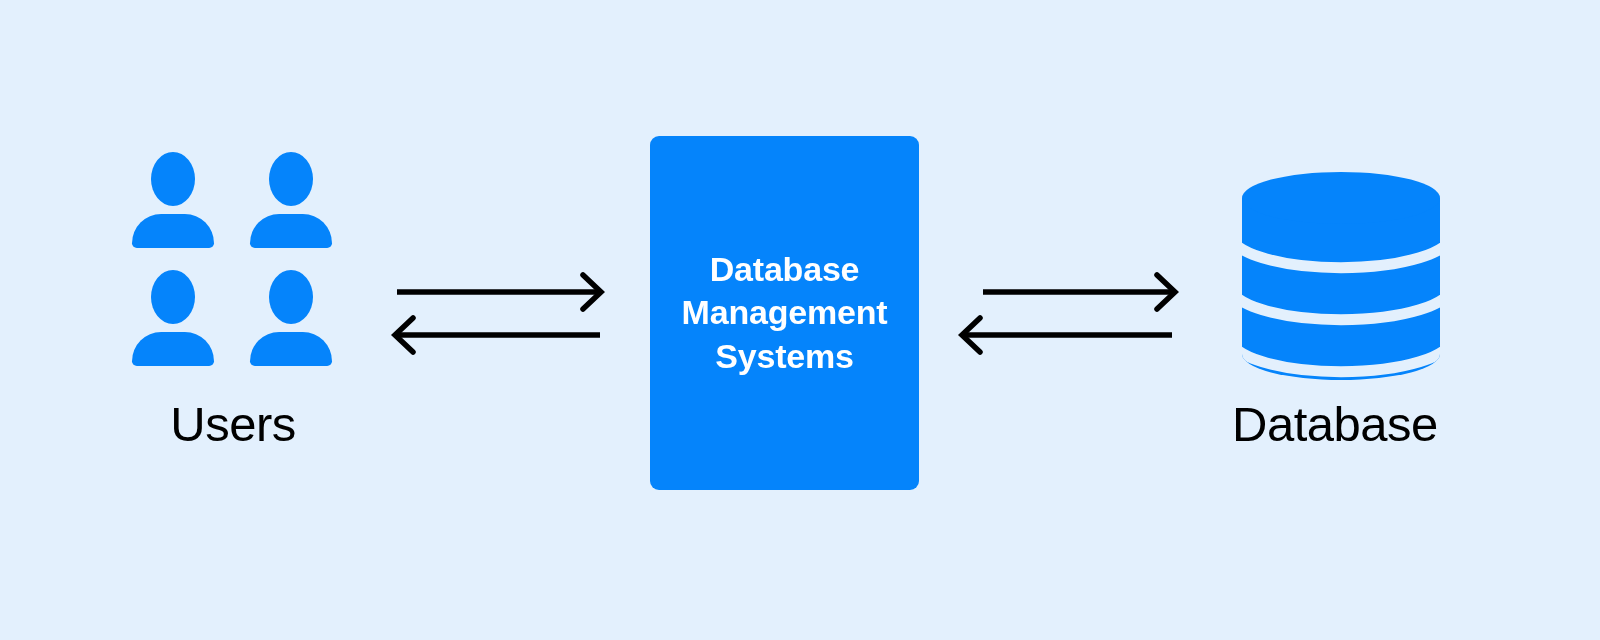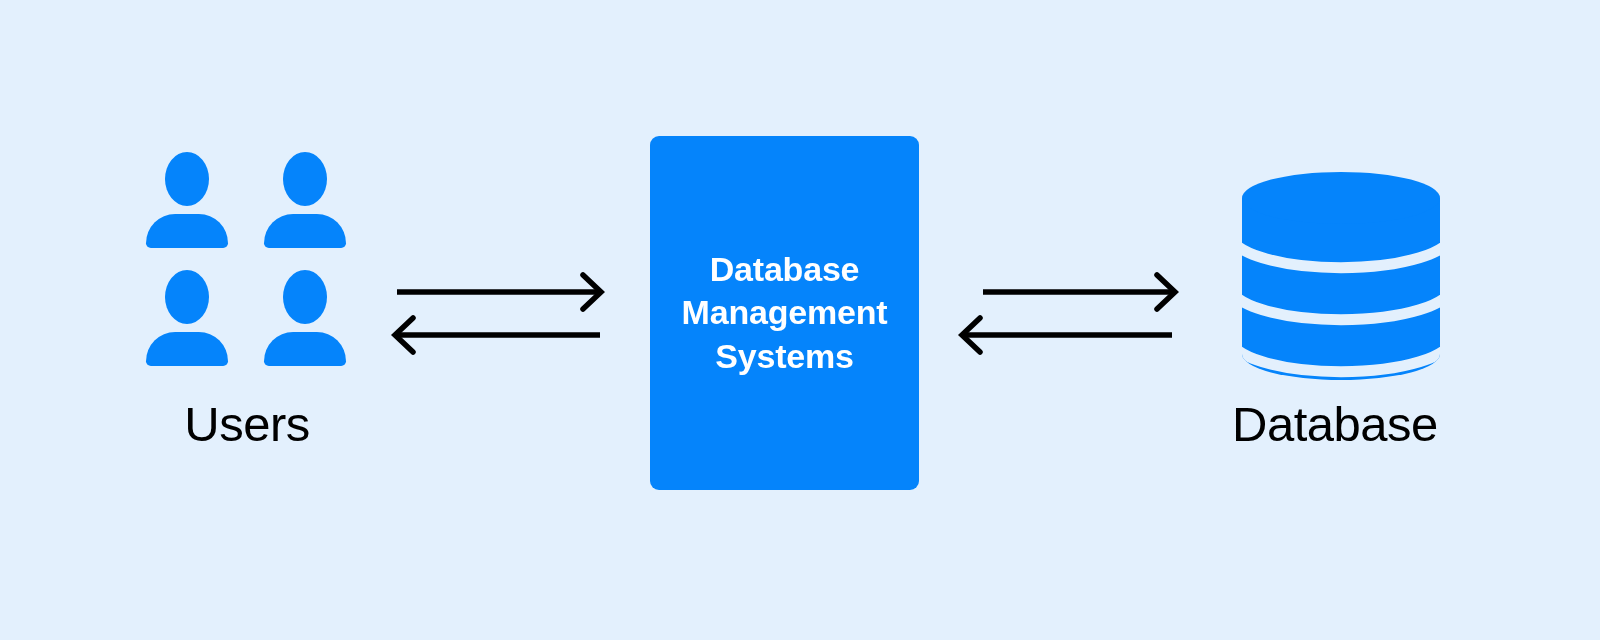--- a/index.html
+++ b/index.html
@@ -19,21 +19,21 @@
     position: absolute;
     left: 0;
     top: 0;
     width: 1600px;
     height: 640px;
   }
 
   
   #users-group {
     position: absolute;
-    left: 132px;
+    left: 118px;
     top: 150px;
     width: 230px;
     height: 330px;
   }
   .user-icon-grid {
     position: absolute;
     left: 8px;
     top: 0;
     width: 212px;
     height: 220px;

